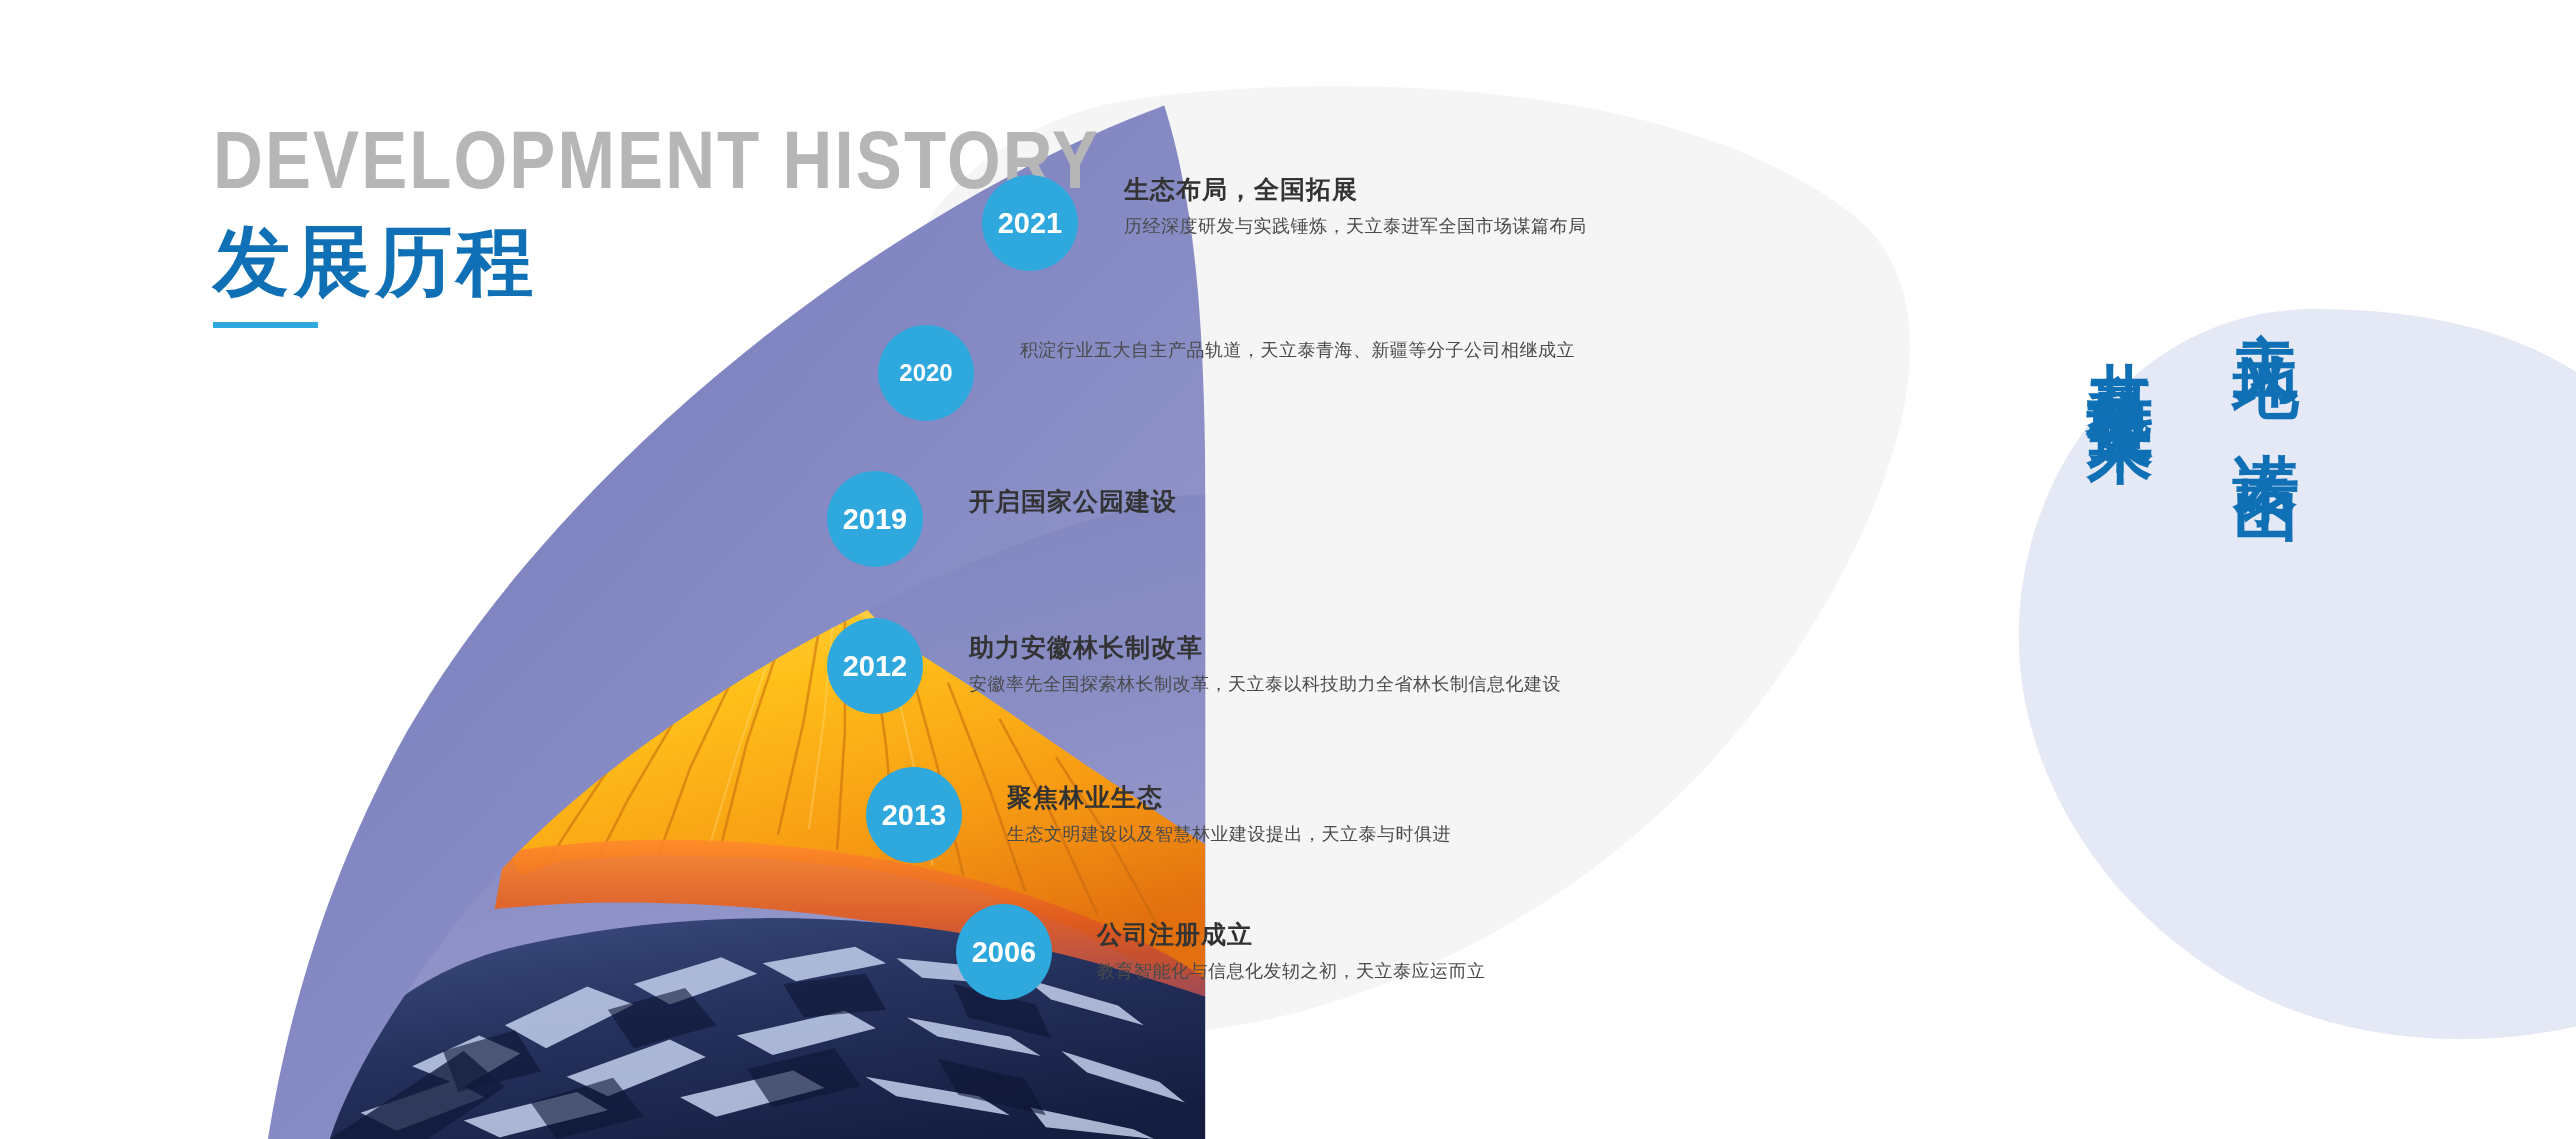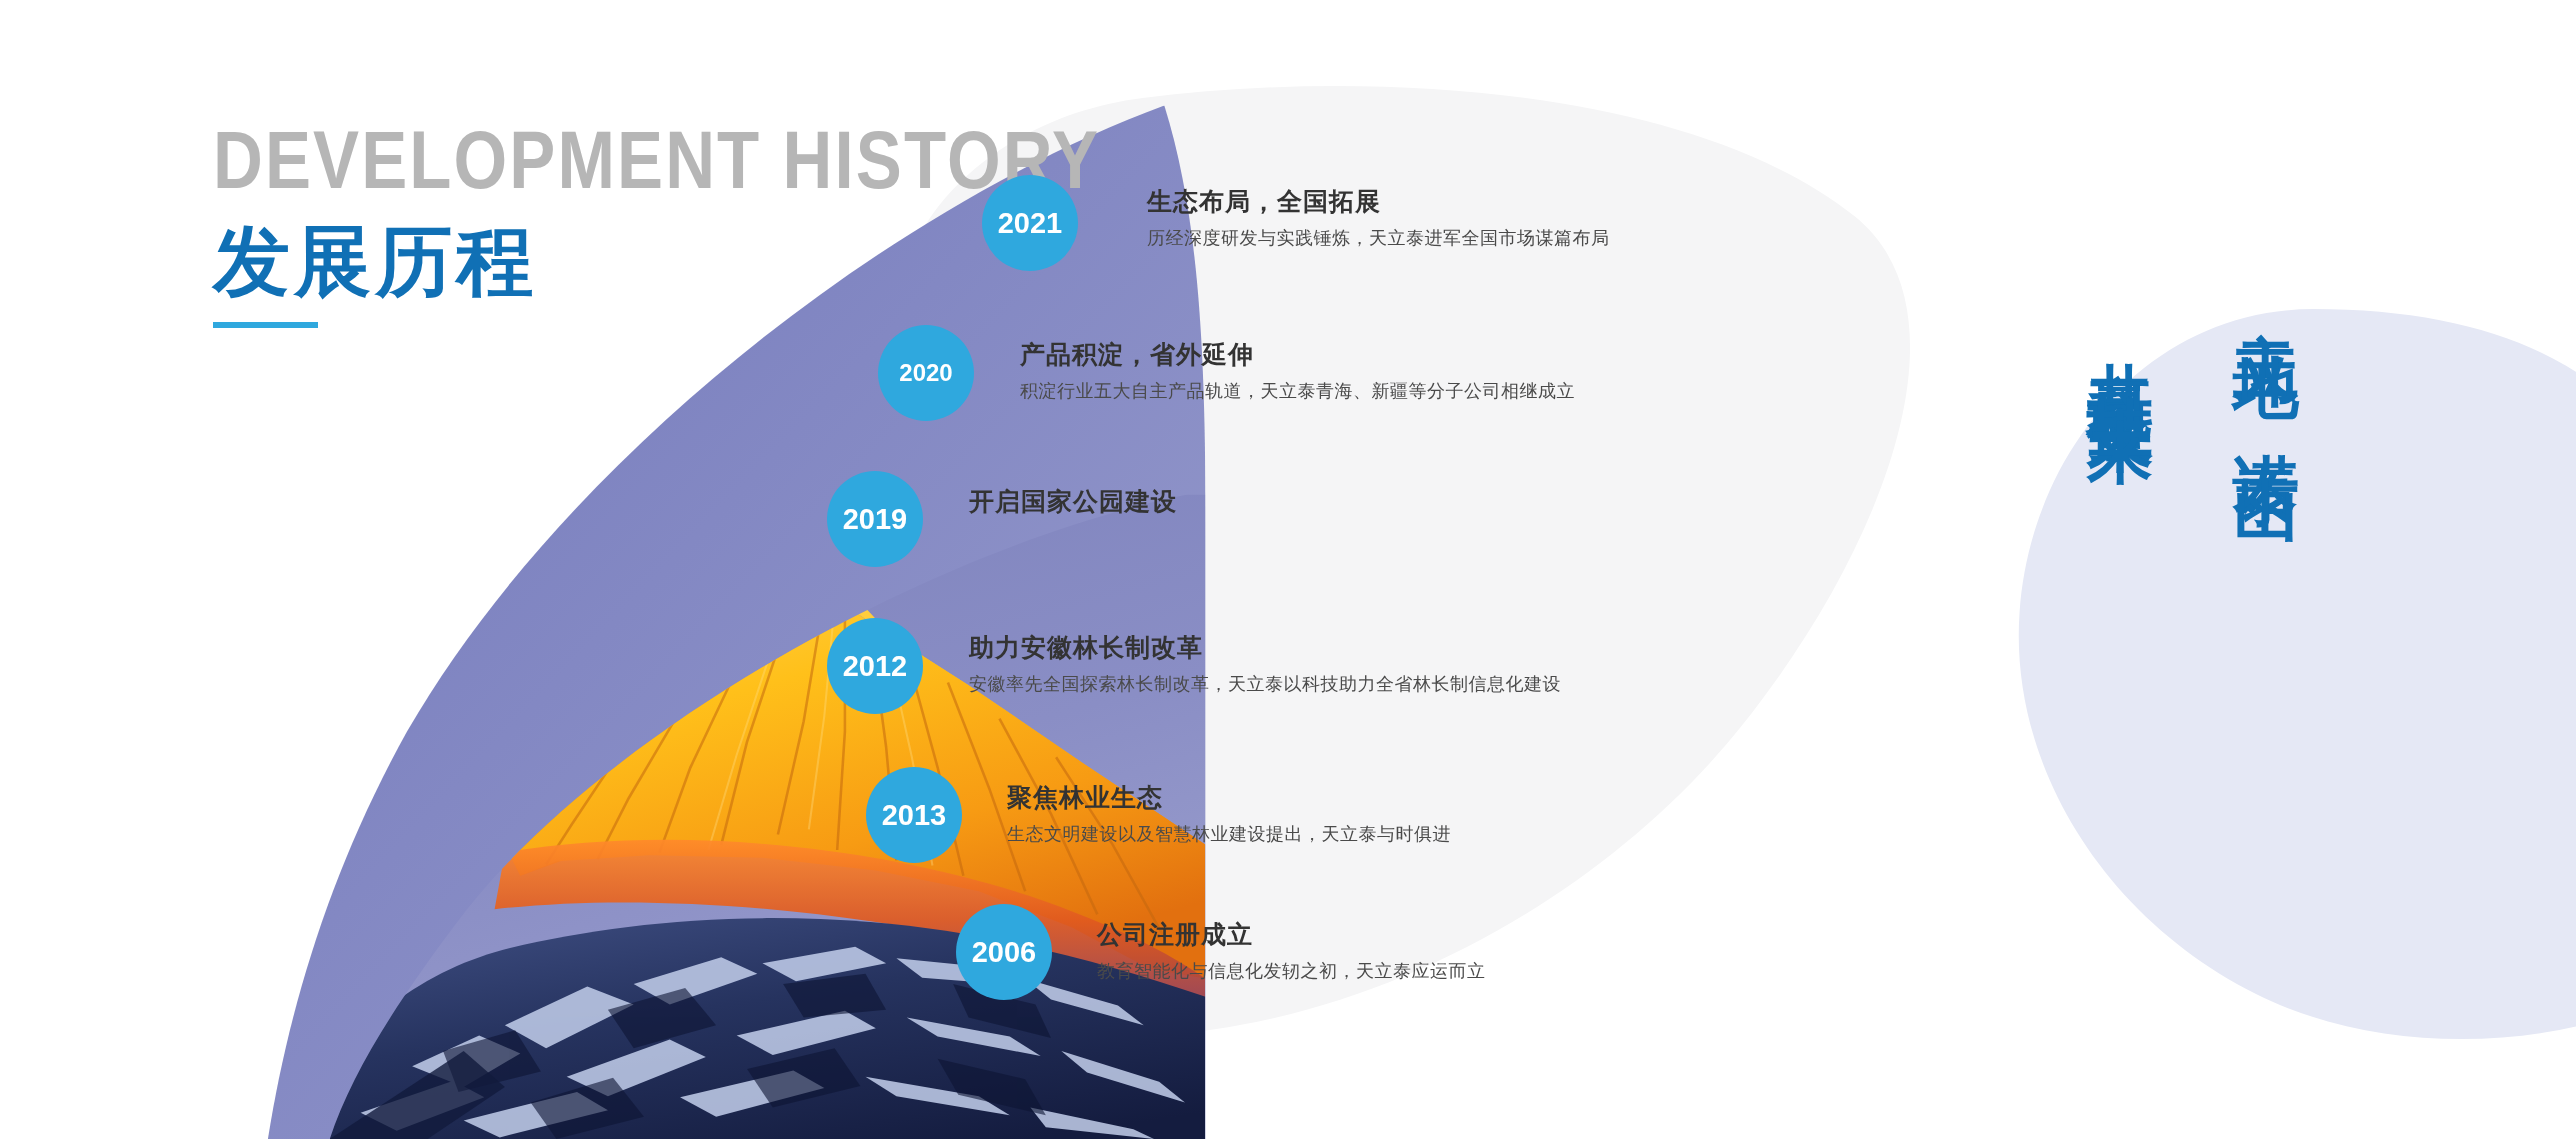--- a/index.html
+++ b/index.html
@@ -275,32 +275,31 @@
     <div class="heading-cn">发展历程</div>
     <div class="heading-rule"></div>
   </div>
 
   <div id="timeline">
 
     <div class="tl-item">
       <div class="tl-badge" style="left:982px;top:175px;width:96px;height:96px;font-size:29px;">
         <span>2021</span>
       </div>
-      <div class="tl-body" style="left:1124px;top:185px;margin-left:23px;">
+      <div class="tl-body" style="left:1124px;top:173px;">
         <p class="tl-title">生态布局，全国拓展</p>
         <p class="tl-desc">历经深度研发与实践锤炼，天立泰进军全国市场谋篇布局</p>
       </div>
     </div>
 
     <div class="tl-item">
       <div class="tl-badge" style="left:878px;top:325px;width:96px;height:96px;font-size:24px;">
         <span>2020</span>
       </div>
       <div class="tl-body" style="left:1020px;top:338px;">
-        <p class="tl-title">产品积淀，省外延伸</p>
         <p class="tl-desc">积淀行业五大自主产品轨道，天立泰青海、新疆等分子公司相继成立</p>
       </div>
     </div>
 
     <div class="tl-item">
       <div class="tl-badge" style="left:827px;top:471px;width:96px;height:96px;font-size:29px;">
         <span>2019</span>
       </div>
       <div class="tl-body" style="left:969px;top:485px;">
         <p class="tl-title">开启国家公园建设</p>

